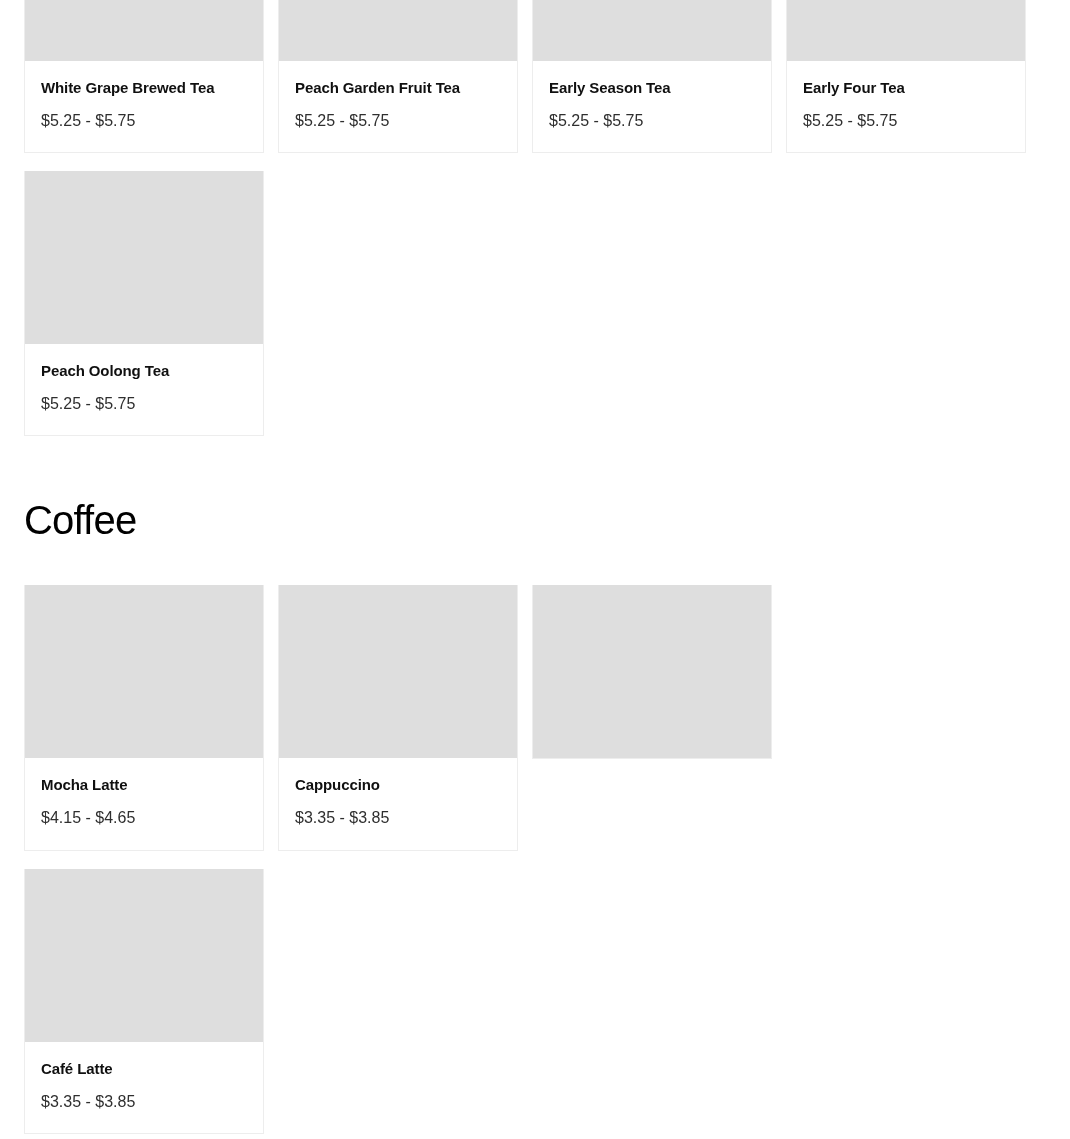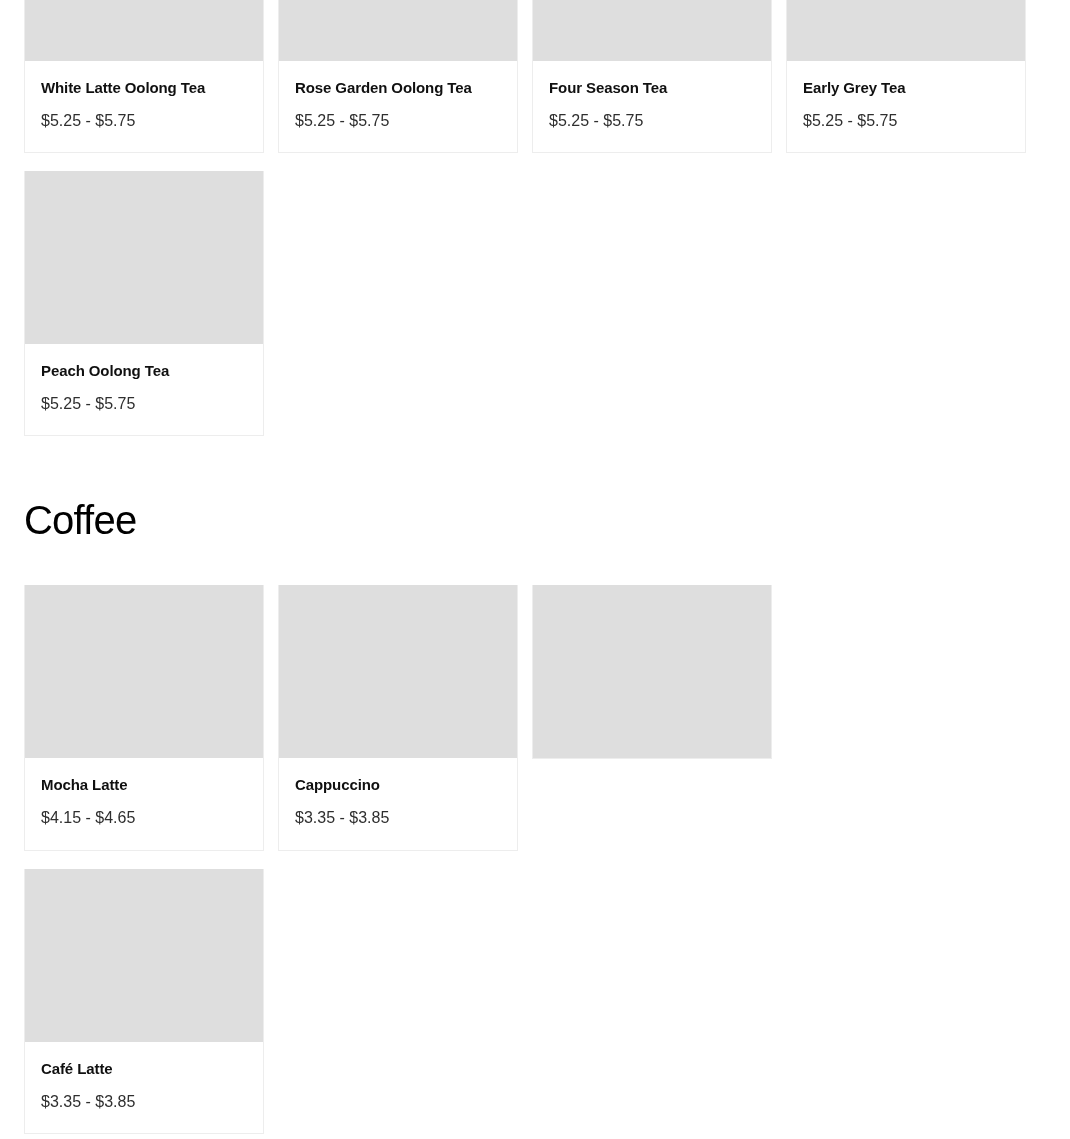--- a/index.html
+++ b/index.html
@@ -98,45 +98,45 @@
 <div class="page">
   <div class="content">
 
     <section>
 
       <div class="grid row-clipped">
 
         <div class="card">
           <div class="card-image"></div>
           <div class="card-body">
-            <div class="card-title">White Latte Oolong Tea</div>
-            <div class="card-price">$5.25 - $5.75</div>
-          </div>
-        </div>
-
-        <div class="card">
-          <div class="card-image"></div>
-          <div class="card-body">
-            <div class="card-title">Rose Garden Oolong Tea</div>
-            <div class="card-price">$5.25 - $5.75</div>
-          </div>
-        </div>
-
-        <div class="card">
-          <div class="card-image"></div>
-          <div class="card-body">
-            <div class="card-title">Four Season Tea</div>
-            <div class="card-price">$5.25 - $5.75</div>
-          </div>
-        </div>
-
-        <div class="card">
-          <div class="card-image"></div>
-          <div class="card-body">
-            <div class="card-title">Early Grey Tea</div>
+            <div class="card-title">White Grape Brewed Tea</div>
+            <div class="card-price">$5.25 - $5.75</div>
+          </div>
+        </div>
+
+        <div class="card">
+          <div class="card-image"></div>
+          <div class="card-body">
+            <div class="card-title">Peach Garden Fruit Tea</div>
+            <div class="card-price">$5.25 - $5.75</div>
+          </div>
+        </div>
+
+        <div class="card">
+          <div class="card-image"></div>
+          <div class="card-body">
+            <div class="card-title">Early Season Tea</div>
+            <div class="card-price">$5.25 - $5.75</div>
+          </div>
+        </div>
+
+        <div class="card">
+          <div class="card-image"></div>
+          <div class="card-body">
+            <div class="card-title">Early Four Tea</div>
             <div class="card-price">$5.25 - $5.75</div>
           </div>
         </div>
 
       </div>
 
       <div class="spacer-row"></div>
 
       <div class="grid">
 

